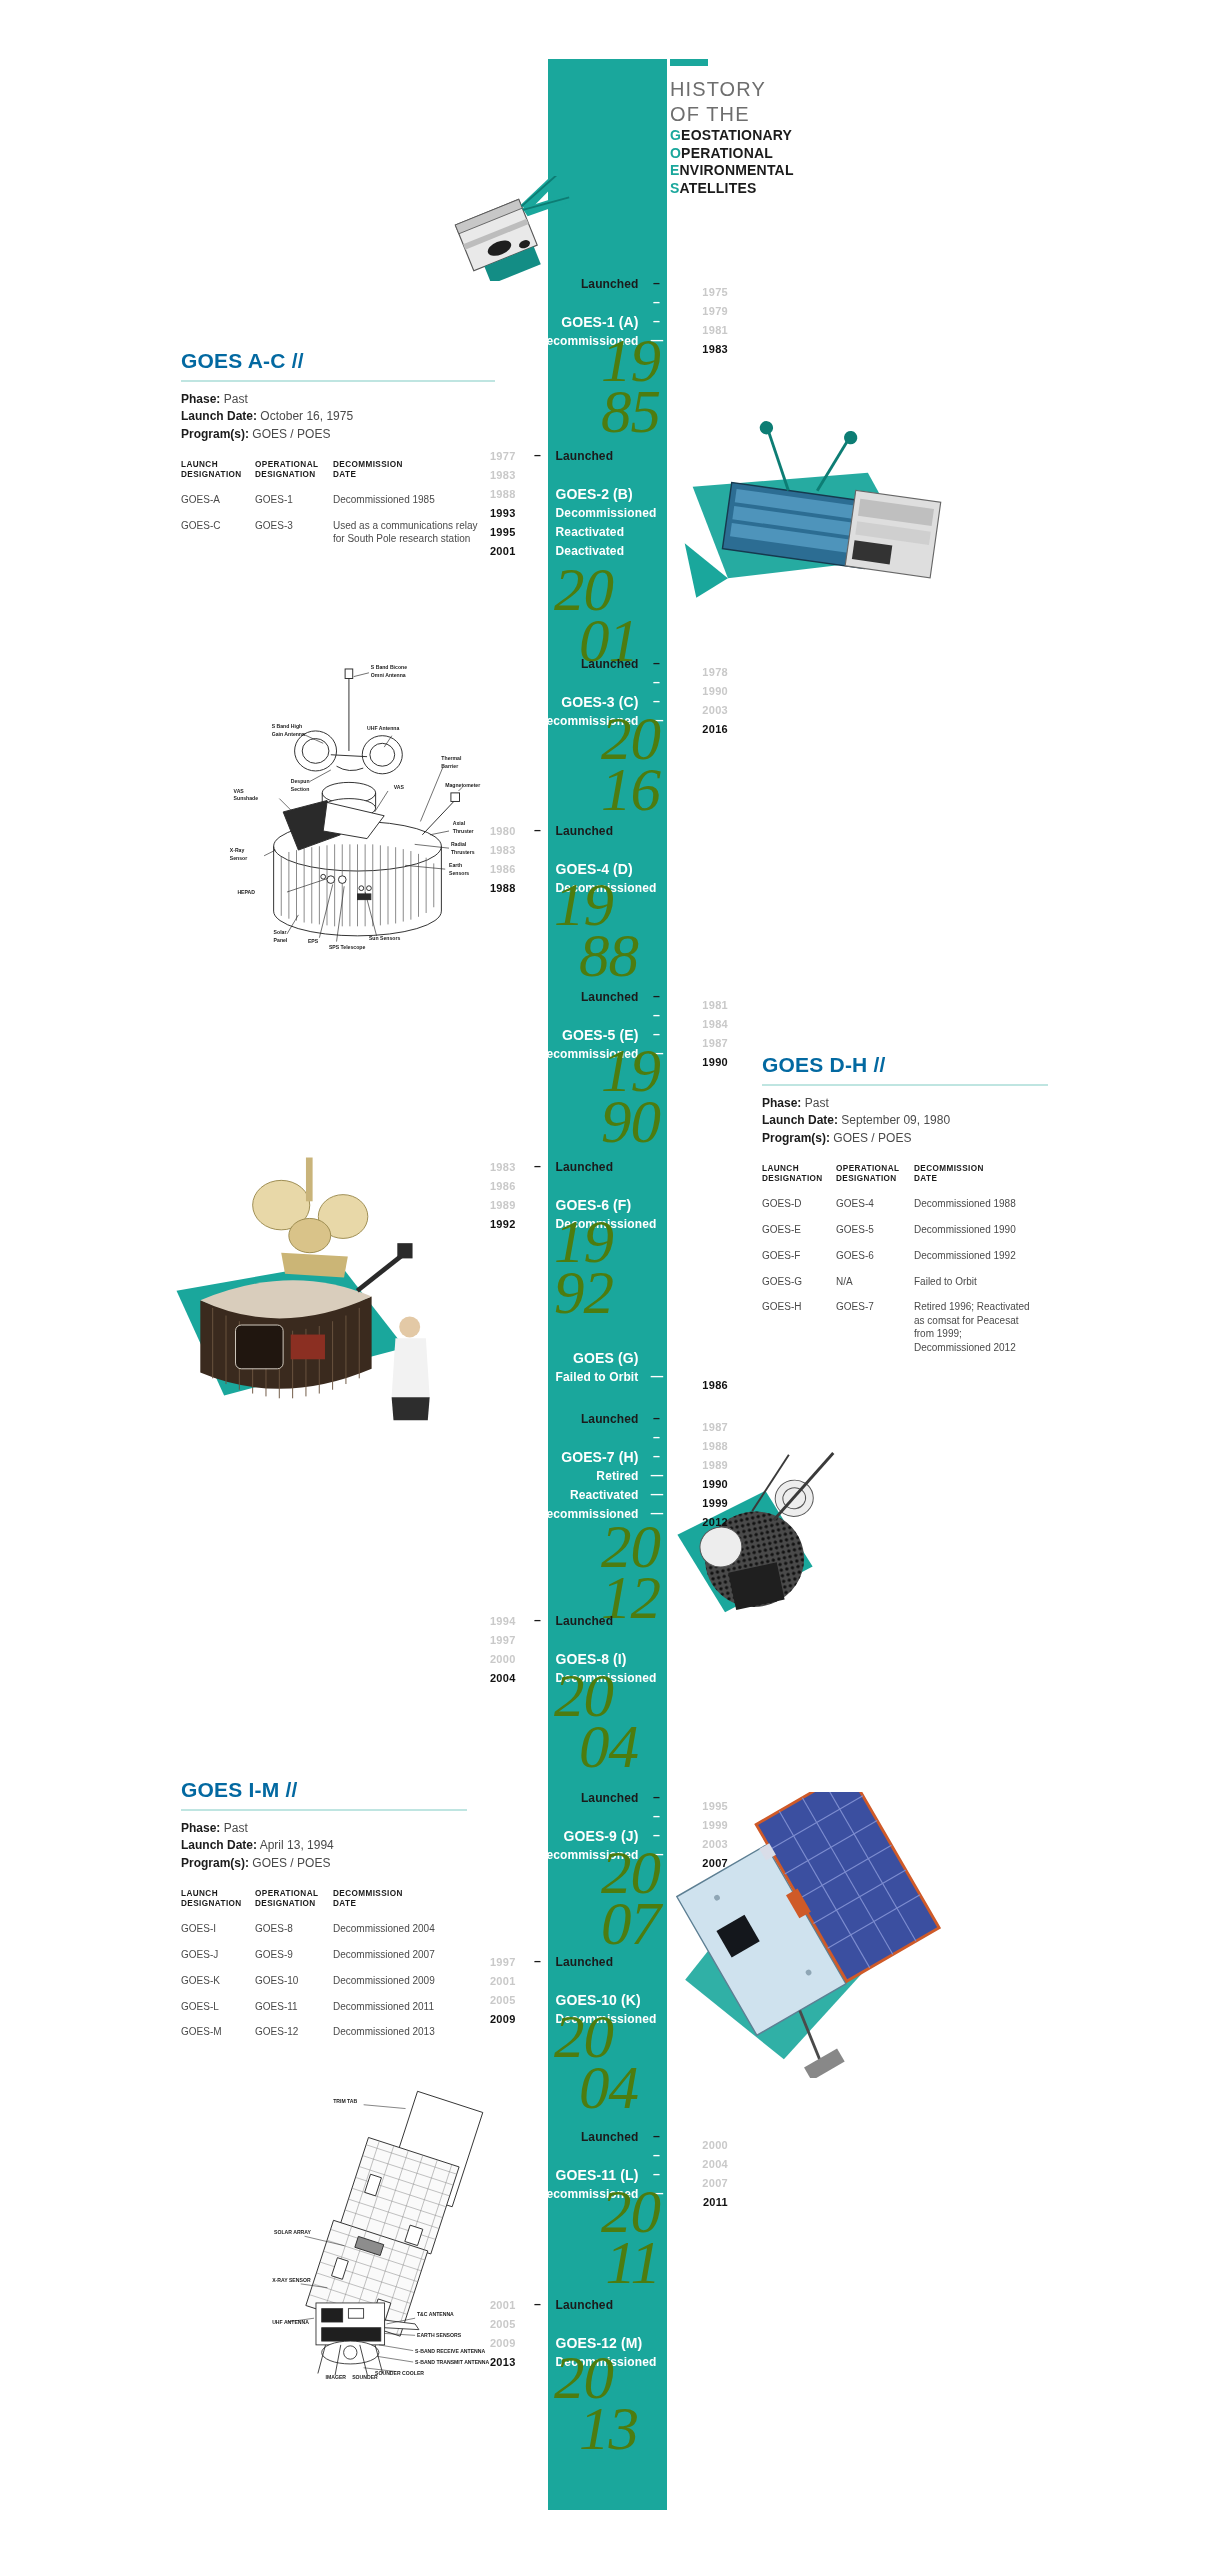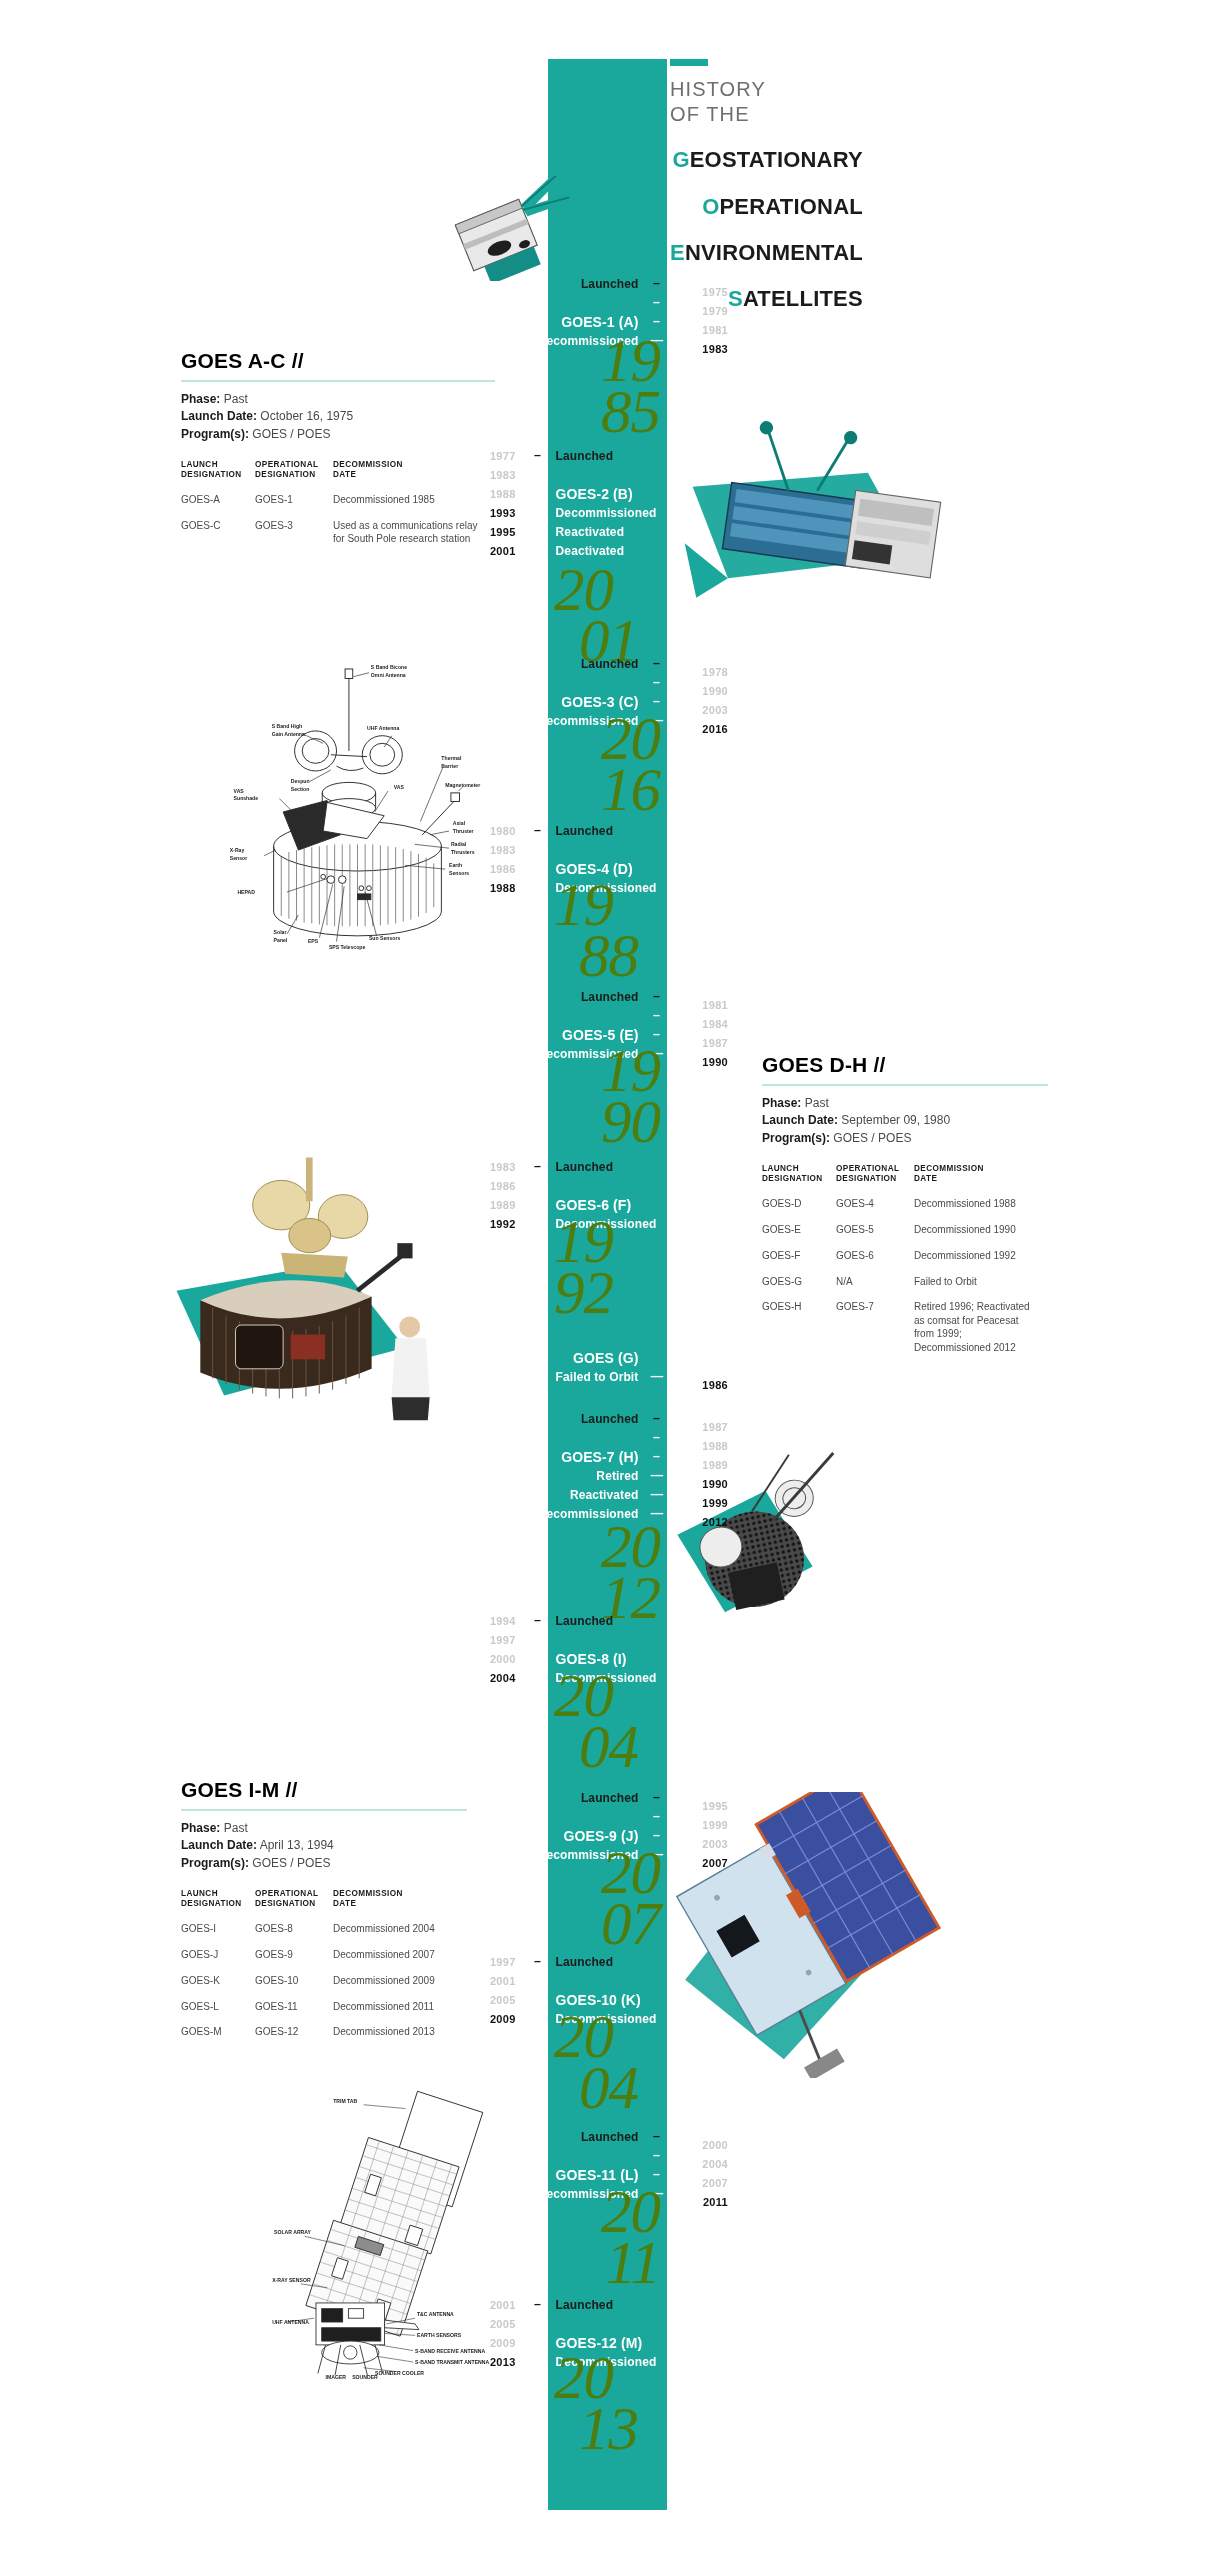--- a/index.html
+++ b/index.html
@@ -41,27 +41,26 @@
     margin-bottom: 11.4px;
   }
   .title-light {
     font-size: 20px;
     letter-spacing: 1.1px;
     color: #6e6e6e;
     line-height: 1.26;
     font-weight: 400;
   }
   .title-bold {
-    font-size: 22px;
+    font-size: 14px;
     font-weight: 700;
     letter-spacing: 0.2px;
     color: #1b1b1b;
     line-height: 1.24;
-    margin-top: 19px;
-    text-align: right;
+    margin-top: 0;
   }
   .title-bold .cap { color: #1aa79c; }
 
   
   .tl-entry { position: absolute; z-index: 5; }
 
   .tl-rows { position: relative; }
   .tl-row {
     display: flex;
     align-items: center;
@@ -116,21 +115,21 @@
   }
   .bigyear span { display: block; }
   .bigyear.l { text-align: left; }
   .bigyear.r { text-align: right; }
 
   
   .card { position: absolute; z-index: 6; }
   .card-title {
     font-size: 21px;
     font-weight: 700;
-    color: #000000;
+    color: #0369a1;
     letter-spacing: 0.2px;
     margin-bottom: 6.7px;
   }
   .card-rule { height: 1.9px; background: #bfe5e1; margin-bottom: 9.5px; }
   .card-meta {
     font-size: 12px;
     color: #4a4a4a;
     line-height: 1.44;
     margin-bottom: 17px;
   }

